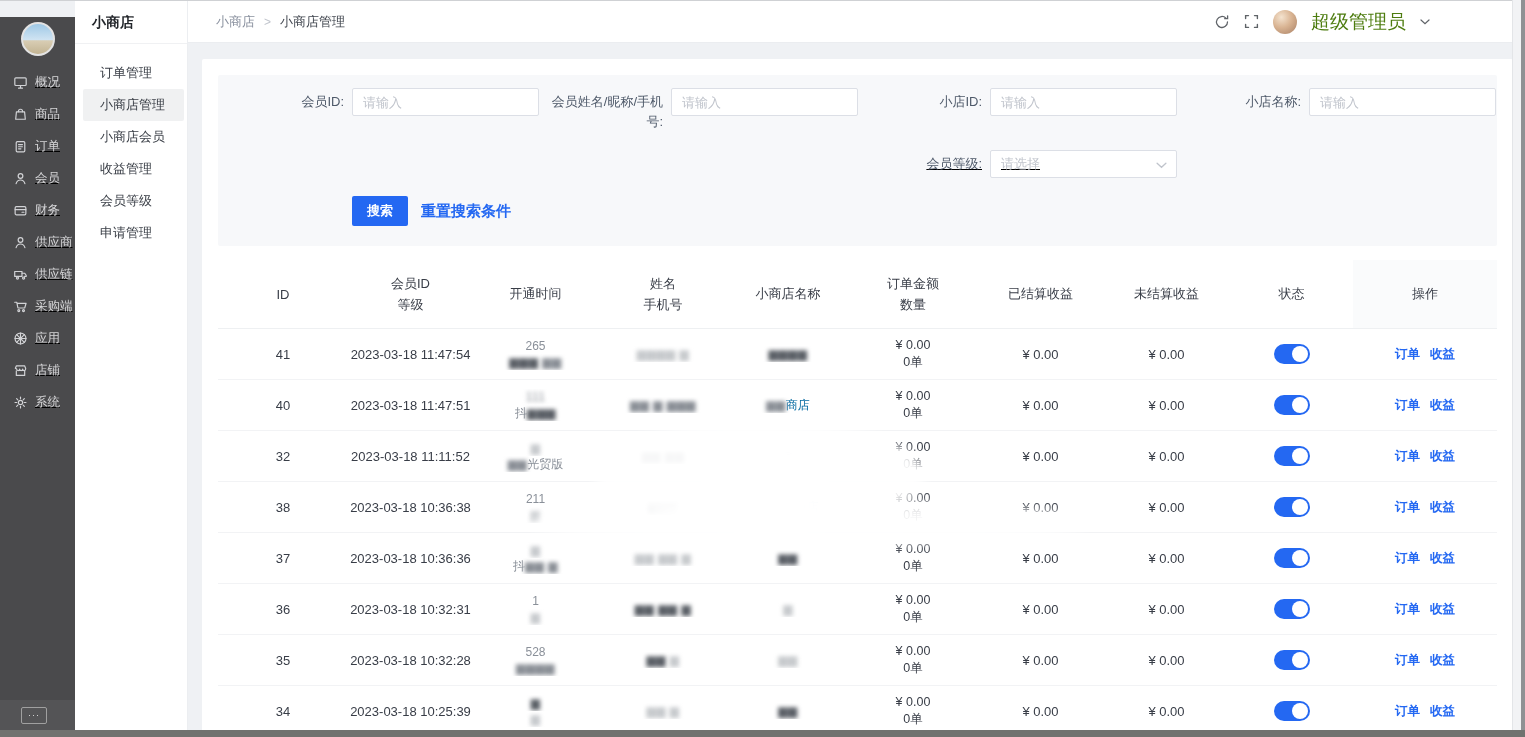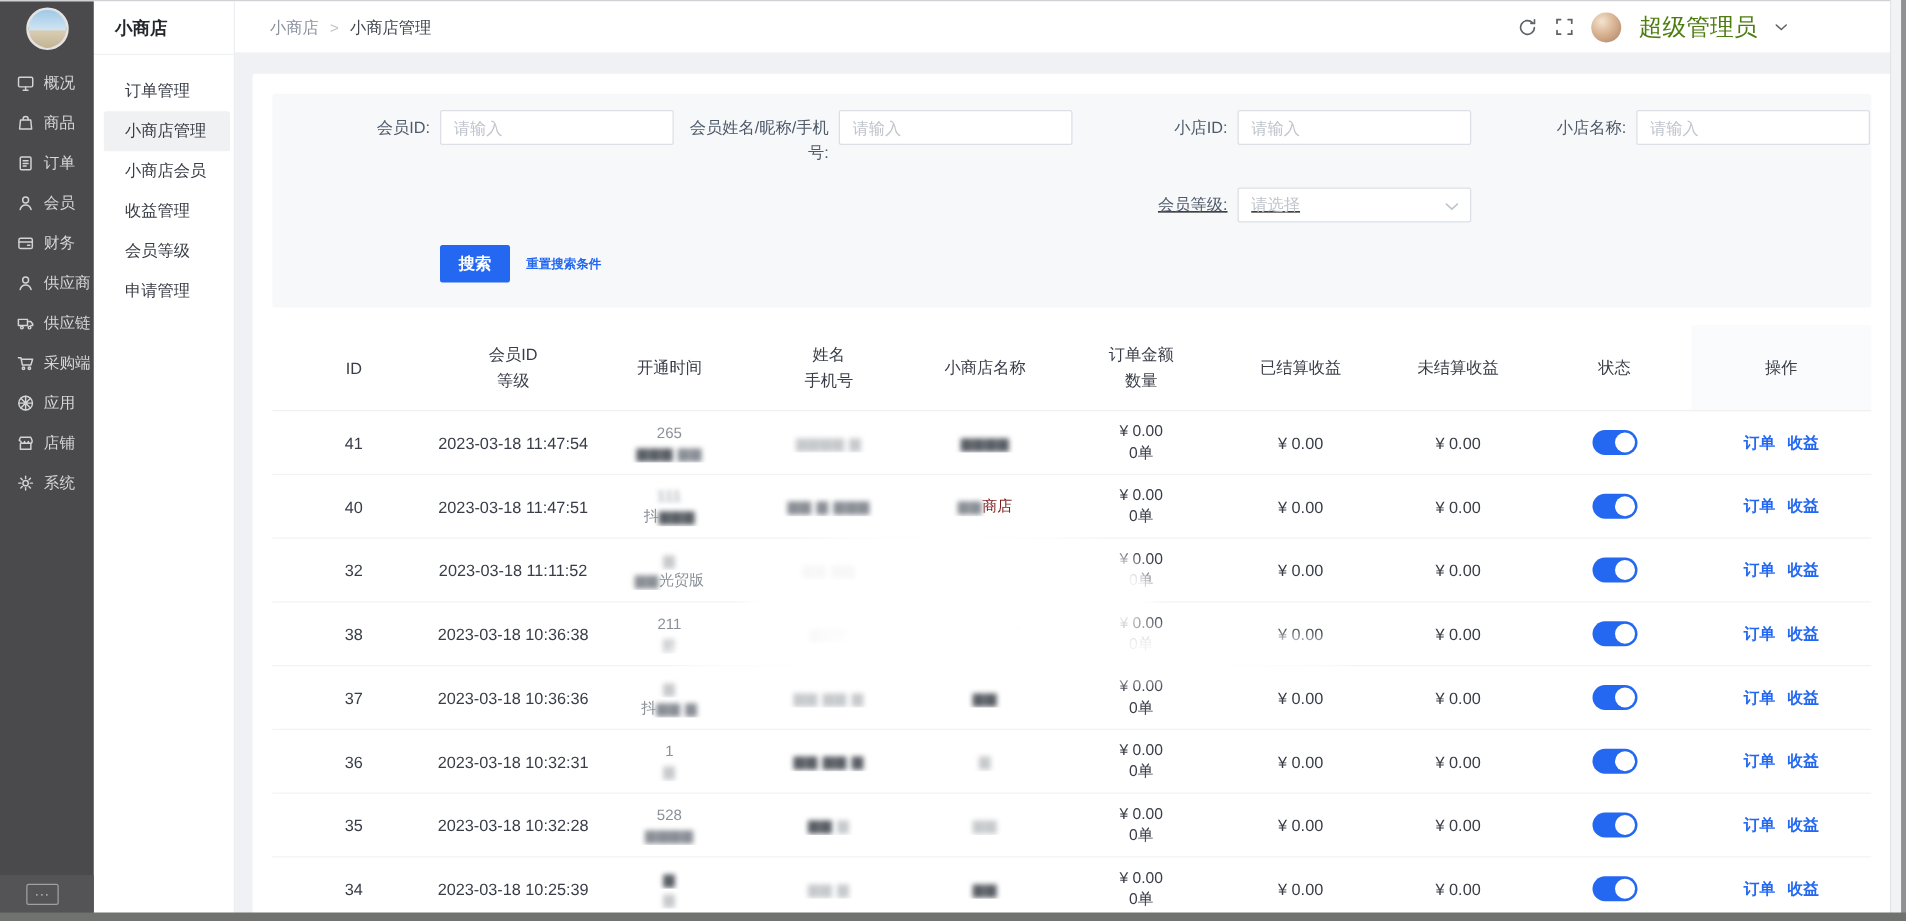--- a/index.html
+++ b/index.html
@@ -2,21 +2,21 @@
 <html><head>
 <meta charset="utf-8">
 <style>
   html,body{margin:0;padding:0;}
   body{
     width:1525px;height:737px;overflow:hidden;position:relative;
     font-family:"Liberation Sans","DejaVu Sans",sans-serif;
     background:#eff1f4;border-top:1px solid #cfd1d4;box-sizing:border-box;
   }
   
-  .primary-sidebar{position:absolute;left:0;top:0;bottom:0;width:75px;background:#4a4a4c;z-index:10;}
+  .primary-sidebar{position:absolute;left:0;top:16px;bottom:0;width:75px;background:#4a4a4c;z-index:10;text-decoration:underline;}
   .brand-logo{width:34px;height:34px;border-radius:50%;margin:5px auto 10px;border:2px solid #e3e3e3;box-sizing:border-box;
     background:linear-gradient(180deg,#9fc9e6 0%,#cfe3f2 52%,#d8cdb4 56%,#c3b493 100%);}
   .pnav-item{height:32px;display:flex;align-items:center;padding-left:13px;gap:7px;cursor:pointer;}
   .pnav-icon{width:15px;height:15px;display:flex;align-items:center;}
   .pnav-label{color:#d6d6d8;font-size:12.5px;white-space:nowrap;}
   .sidebar-footer{position:absolute;bottom:7px;left:0;width:100%;height:30px;background:#545456;display:flex;align-items:center;}
   .more-box{margin-left:21px;width:24px;height:15px;border:1px solid #a0a0a0;border-radius:2px;color:#e2e2e2;
     font-size:9px;letter-spacing:1px;display:flex;align-items:center;justify-content:center;line-height:1;}
   
   .secondary-sidebar{position:absolute;left:75px;top:0;bottom:0;width:113px;background:#fff;border-right:1px solid #eceef1;box-sizing:border-box;z-index:9;}
@@ -47,32 +47,32 @@
   .form-label{flex:1;text-align:right;padding:4px 8px 0 0;font-size:13px;color:#4e5969;line-height:20px;}
   .form-input{width:187px;height:28px;box-sizing:border-box;border:1px solid #dcdfe6;border-radius:2px;padding:0 10px;
     font-size:13px;color:#333;background:#fff;outline:none;font-family:inherit;}
   .form-input::placeholder{color:#c0c4cc;}
   .form-select{width:187px;height:28px;box-sizing:border-box;border:1px solid #dcdfe6;border-radius:2px;background:#fff;
     display:flex;align-items:center;justify-content:space-between;padding:0 9px 0 10px;font-size:13px;color:#c0c4cc;cursor:pointer;}
   .offset-col3{margin-left:638px;text-decoration:underline;}
   .form-actions{margin:18px 0 0 132px;display:flex;align-items:center;gap:13px;}
   .btn-search{min-width:56px;height:30px;background:#2468f2;color:#fff;border:none;border-radius:2px;
     font-size:13px;font-weight:600;cursor:pointer;font-family:inherit;padding:0 12px;}
-  .link-reset{color:#2468f2;font-size:10px;font-weight:700;cursor:pointer;text-decoration:none;}
+  .link-reset{color:#2468f2;font-size:15px;font-weight:700;cursor:pointer;text-decoration:none;}
   
   .table{margin-top:14px;position:relative;}
   .th-row{display:flex;height:68px;border-bottom:1px solid #eef0f2;}
   .th{display:flex;flex-direction:column;justify-content:center;gap:3px;text-align:center;font-size:13px;color:#383d47;box-sizing:border-box;}
   .th-op{background:#fafbfc;}
   .tr{display:flex;height:50px;align-items:center;border-bottom:1px solid #f2f3f5;}
   .td{text-align:center;font-size:13px;color:#383d47;box-sizing:border-box;}
   .cell-line{line-height:16px;font-size:12px;white-space:nowrap;overflow:hidden;}
   .two-line{line-height:17px;font-size:12.5px;}
   .seg{letter-spacing:0.5px;}
-  .seg-c{color:#7f1d1d;letter-spacing:0;}
+  .seg-c{color:#0369a1;letter-spacing:0;}
   .seg-d{color:#8a9099;letter-spacing:0;}
   .seg-r{color:#8a8f96;filter:blur(2px);}
   .seg-rd{color:#5a5f66;filter:blur(2.2px);}
   .seg-rl{color:#c7cacd;filter:blur(2.2px);}
   .toggle{width:36px;height:20px;border-radius:10px;background:#2468f2;position:relative;display:inline-block;cursor:pointer;vertical-align:middle;}
   .toggle .knob{position:absolute;right:2px;top:2px;width:16px;height:16px;border-radius:50%;background:#fff;}
   .op-link{color:#2468f2;font-weight:700;font-size:12.5px;margin:0 5px;cursor:pointer;text-decoration:none;white-space:nowrap;}
   
   .smudge{position:absolute;background:rgba(255,255,255,0.93);border-radius:50%;filter:blur(6px);pointer-events:none;z-index:5;}
   .smudge1{left:595px;top:420px;width:330px;height:108px;}

